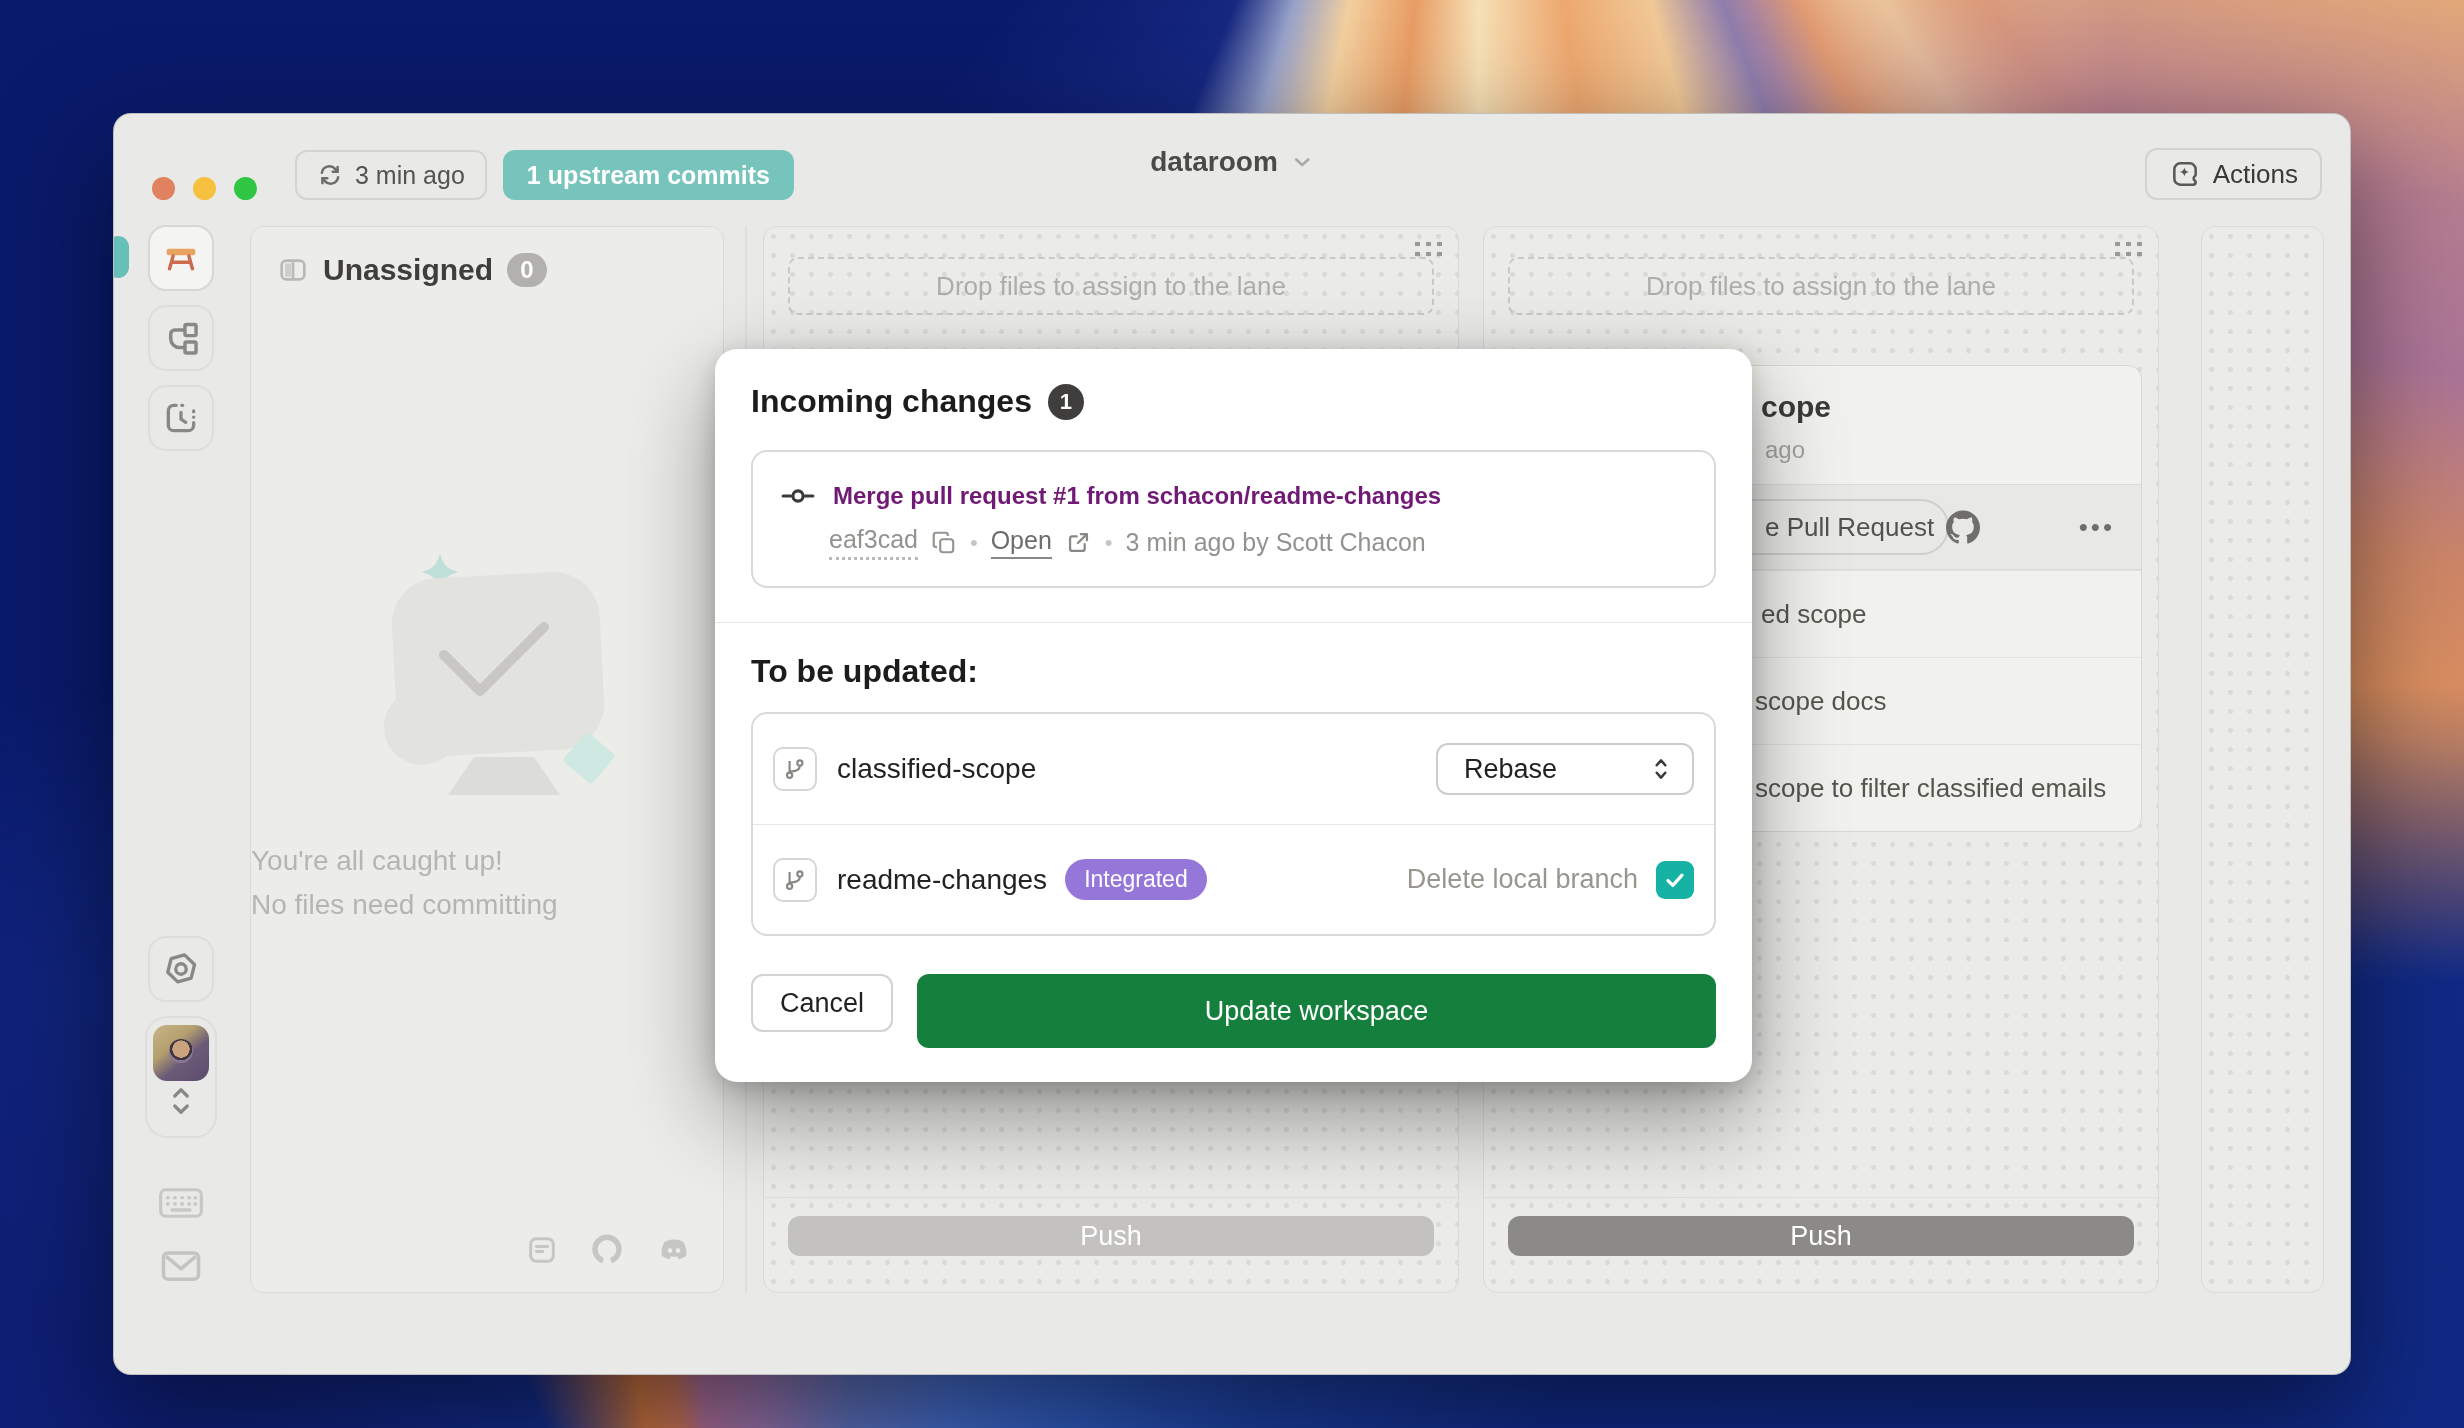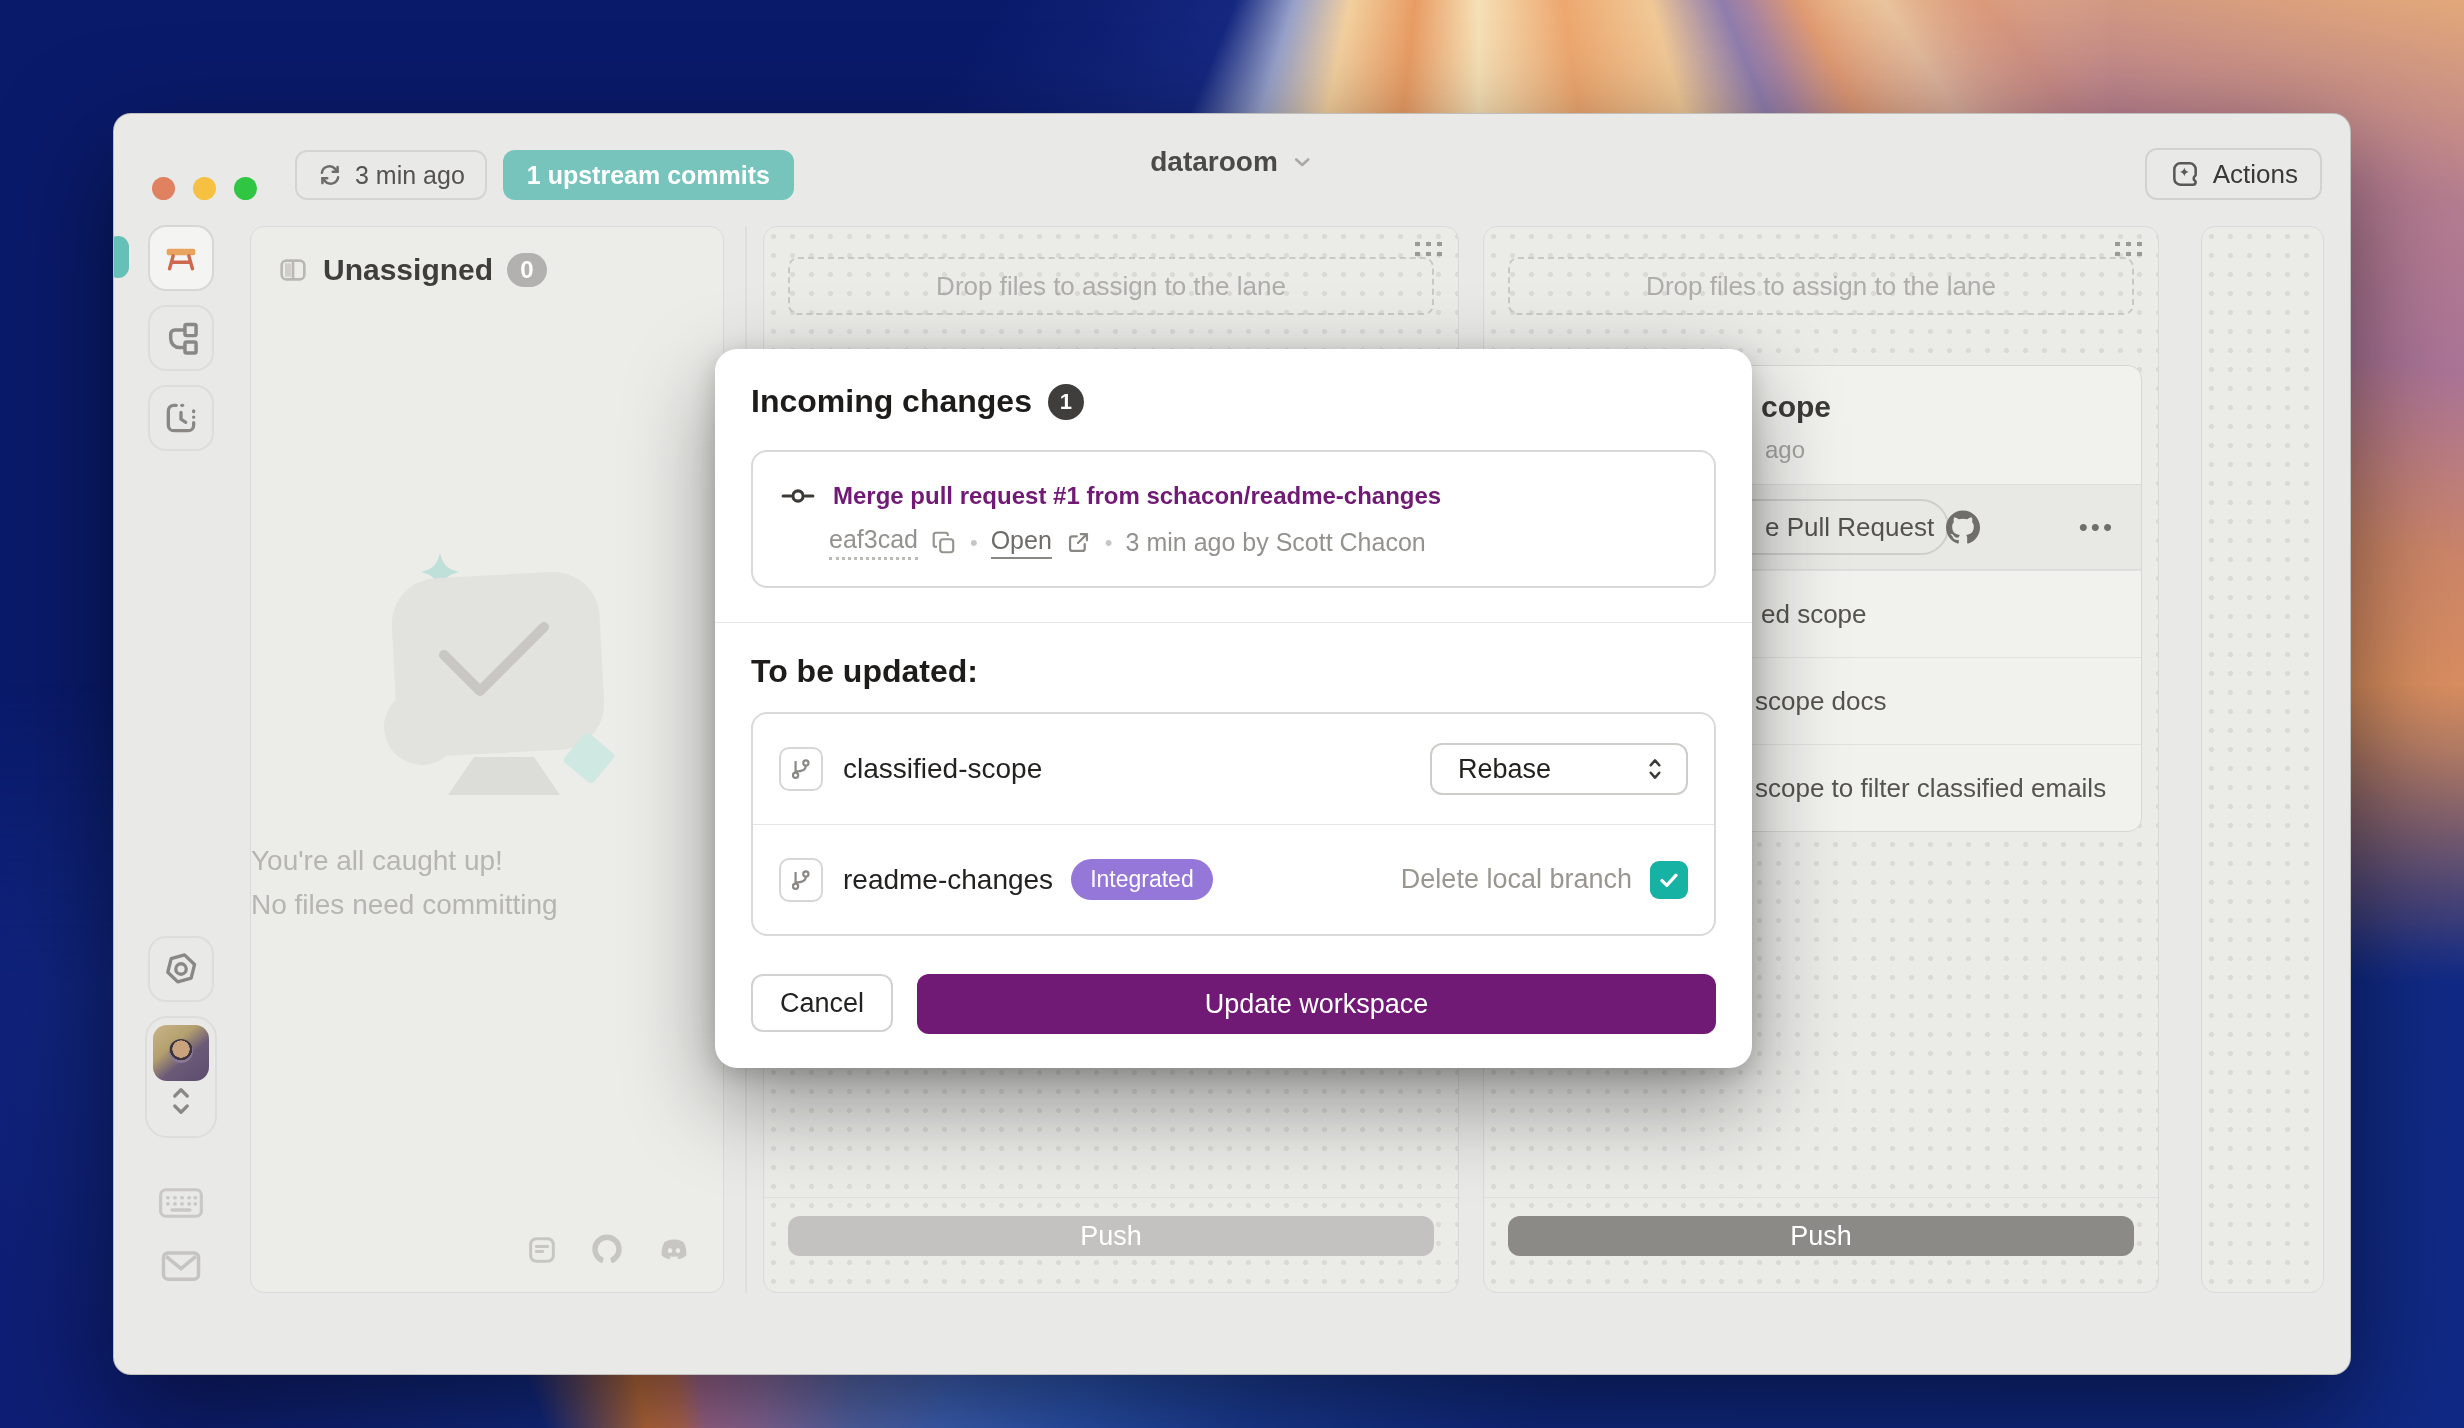--- a/index.html
+++ b/index.html
@@ -118,36 +118,36 @@
   .commit-card { margin-top:30px; border:2px solid #dad9d7; border-radius:16px; padding:30px 28px 26px; }
   .commit-row1 { display:flex; align-items:center; gap:18px; }
   .commit-msg { font-size:24px; color:#701a75; font-weight:700; }
   .commit-row2 { margin-top:15px; margin-left:48px; display:flex; align-items:center; gap:13px; font-size:25px; color:#94928f; }
   .sha { border-bottom:3px dotted #bcbab7; padding-bottom:3px; cursor:pointer; }
   .sep { color:#c7c6c3; font-size:22px; }
   .open-link { color:#6e6c69; border-bottom:2px solid #8a8885; padding-bottom:2px; cursor:pointer; }
   .modal-divider { height:1px; background:#e7e6e4; margin:34px -36px 0; }
   .section-title { margin-top:30px; font-size:32px; font-weight:700; color:#1d1c1a; }
   .branches-card { margin-top:22px; border:2px solid #dad9d7; border-radius:16px; overflow:hidden; }
-  .branch-row { height:110px; display:flex; align-items:center; padding:0 26px; }
+  .branch-row { height:110px; display:flex; align-items:center; padding:0 20px; }
   .branch-row + .branch-row { border-top:1px solid #e7e6e4; }
   .branch-icon-box { width:44px; height:44px; border:2px solid #d7d6d4; border-radius:10px;
     display:flex; align-items:center; justify-content:center; flex:none; }
   .branch-name { margin-left:20px; font-size:28px; font-weight:500; color:#232220; }
   .rebase-select { margin-left:auto; width:258px; height:52px; border:2px solid #cecdca; border-radius:12px; background:#fff;
     display:flex; align-items:center; padding:0 18px 0 26px; font-size:27px; color:#232220; cursor:pointer; }
   .rebase-select .chev { margin-left:auto; }
   .integrated-badge { margin-left:18px; background:#9577d9; color:#fff; font-size:23px; padding:7px 19px; border-radius:999px; }
   .delete-label { margin-left:auto; font-size:27px; color:#98968f; }
   .checkbox { margin-left:18px; width:38px; height:38px; border-radius:9px; background:#16b2a3;
     display:flex; align-items:center; justify-content:center; cursor:pointer; flex:none; }
   .modal-footer { margin-top:38px; display:flex; gap:24px; }
   .cancel-btn { height:58px; padding:0 27px; border-radius:12px; border:2px solid #d3d2d0; background:#fff;
     font-size:27px; color:#232220; cursor:pointer; }
-  .confirm-btn { flex:1; height:60px; border:none; border-radius:12px; background:#701a75; color:#fff;
+  .confirm-btn { flex:1; height:74px; border:none; border-radius:12px; background:#15803d; color:#fff;
     font-size:27px; font-weight:500; cursor:pointer; }
 
   svg { display:block; }
 </style>
 </head>
 <body>
 
 <div class="desktop">
   <div class="wp-top"></div>
   <div class="wp-right"></div>

